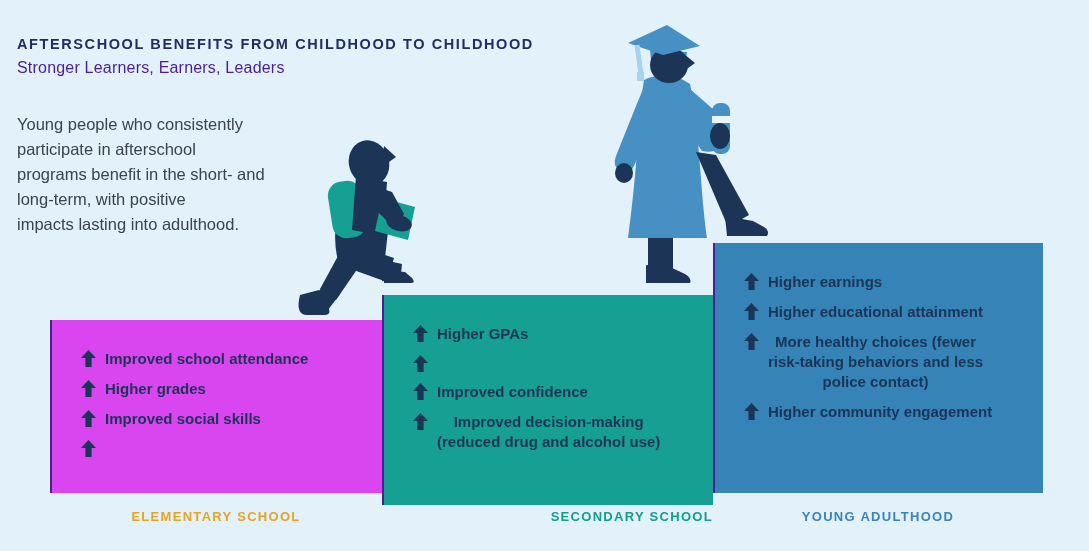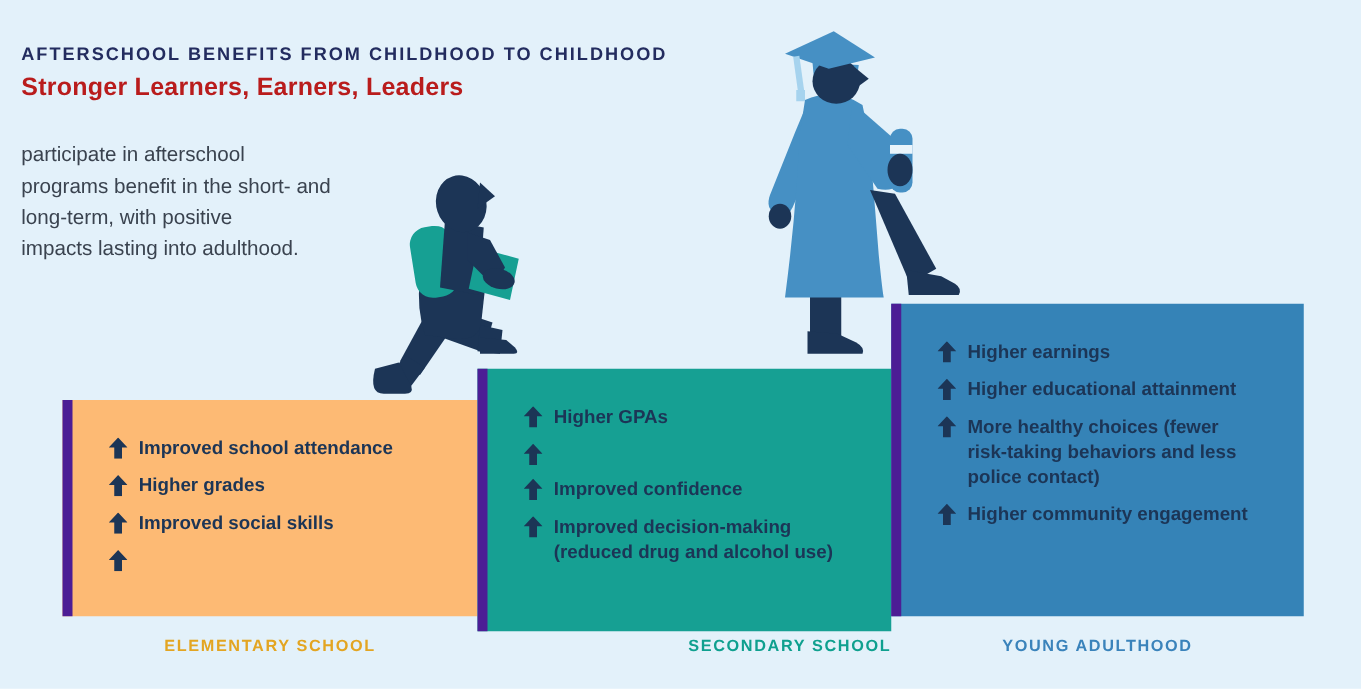--- a/index.html
+++ b/index.html
@@ -8,31 +8,32 @@
     position:relative;width:1089px;height:551px;overflow:hidden;
     background:#E3F1FA;
   }
   .title{
     position:absolute;left:17px;top:36px;
     font-size:14.5px;font-weight:800;letter-spacing:1.6px;
     color:#232C5F;
   }
   .subtitle{
     position:absolute;left:17px;top:59px;
-    font-size:20px;font-weight:700;letter-spacing:.2px;
-    color:#b91c1c;
+    font-size:16px;font-weight:400;letter-spacing:.2px;
+    color:#4c1d95;
   }
   .intro{
     position:absolute;left:17px;top:112px;
     font-size:16.5px;line-height:25px;color:#3A434F;
   }
   .stage-block{
     position:absolute;
-    border-left:8px solid #4c1d95;
+    border-left:2px solid #4c1d95;
     box-sizing:border-box;
+    text-align:center;
   }
   .stage-block ul{
     list-style:none;margin:0;padding:29px 6px 0 29px;
   }
   .stage-block li{
     display:flex;align-items:flex-start;
     margin:0 0 10px 0;
   }
   .benefit-arrow{
     width:15px;height:17px;flex:0 0 15px;margin:1px 9px 0 0;
@@ -49,27 +50,28 @@
 </style>
 </head>
 <body>
 
 <div class="canvas">
 
   <div class="title">AFTERSCHOOL BENEFITS FROM CHILDHOOD TO CHILDHOOD</div>
   <div class="subtitle">Stronger Learners, Earners, Leaders</div>
 
   <div class="intro">
+    <div>Young people who consistently</div>
     <div>participate in afterschool</div>
     <div>programs benefit in the short- and</div>
     <div>long-term, with positive</div>
     <div>impacts lasting into adulthood.</div>
   </div>
 
-  <div class="stage-block" style="left: 50px; top: 320px; width: 332px; height: 173px; background: #fdba74;">
+  <div class="stage-block" style="left: 50px; top: 320px; width: 332px; height: 173px; background: #d946ef;">
     <ul>
         <li>
   <svg class="benefit-arrow" viewBox="0 0 15 17" xmlns="http://www.w3.org/2000/svg">
     <path d="M7.5 0 L15 8 L10.6 8 L10.6 17 L4.4 17 L4.4 8 L0 8 Z" fill="#1C3556"></path>
   </svg>
 <div class="benefit-text">
             <div>Improved school attendance</div>
           </div>
         </li>
         <li>

